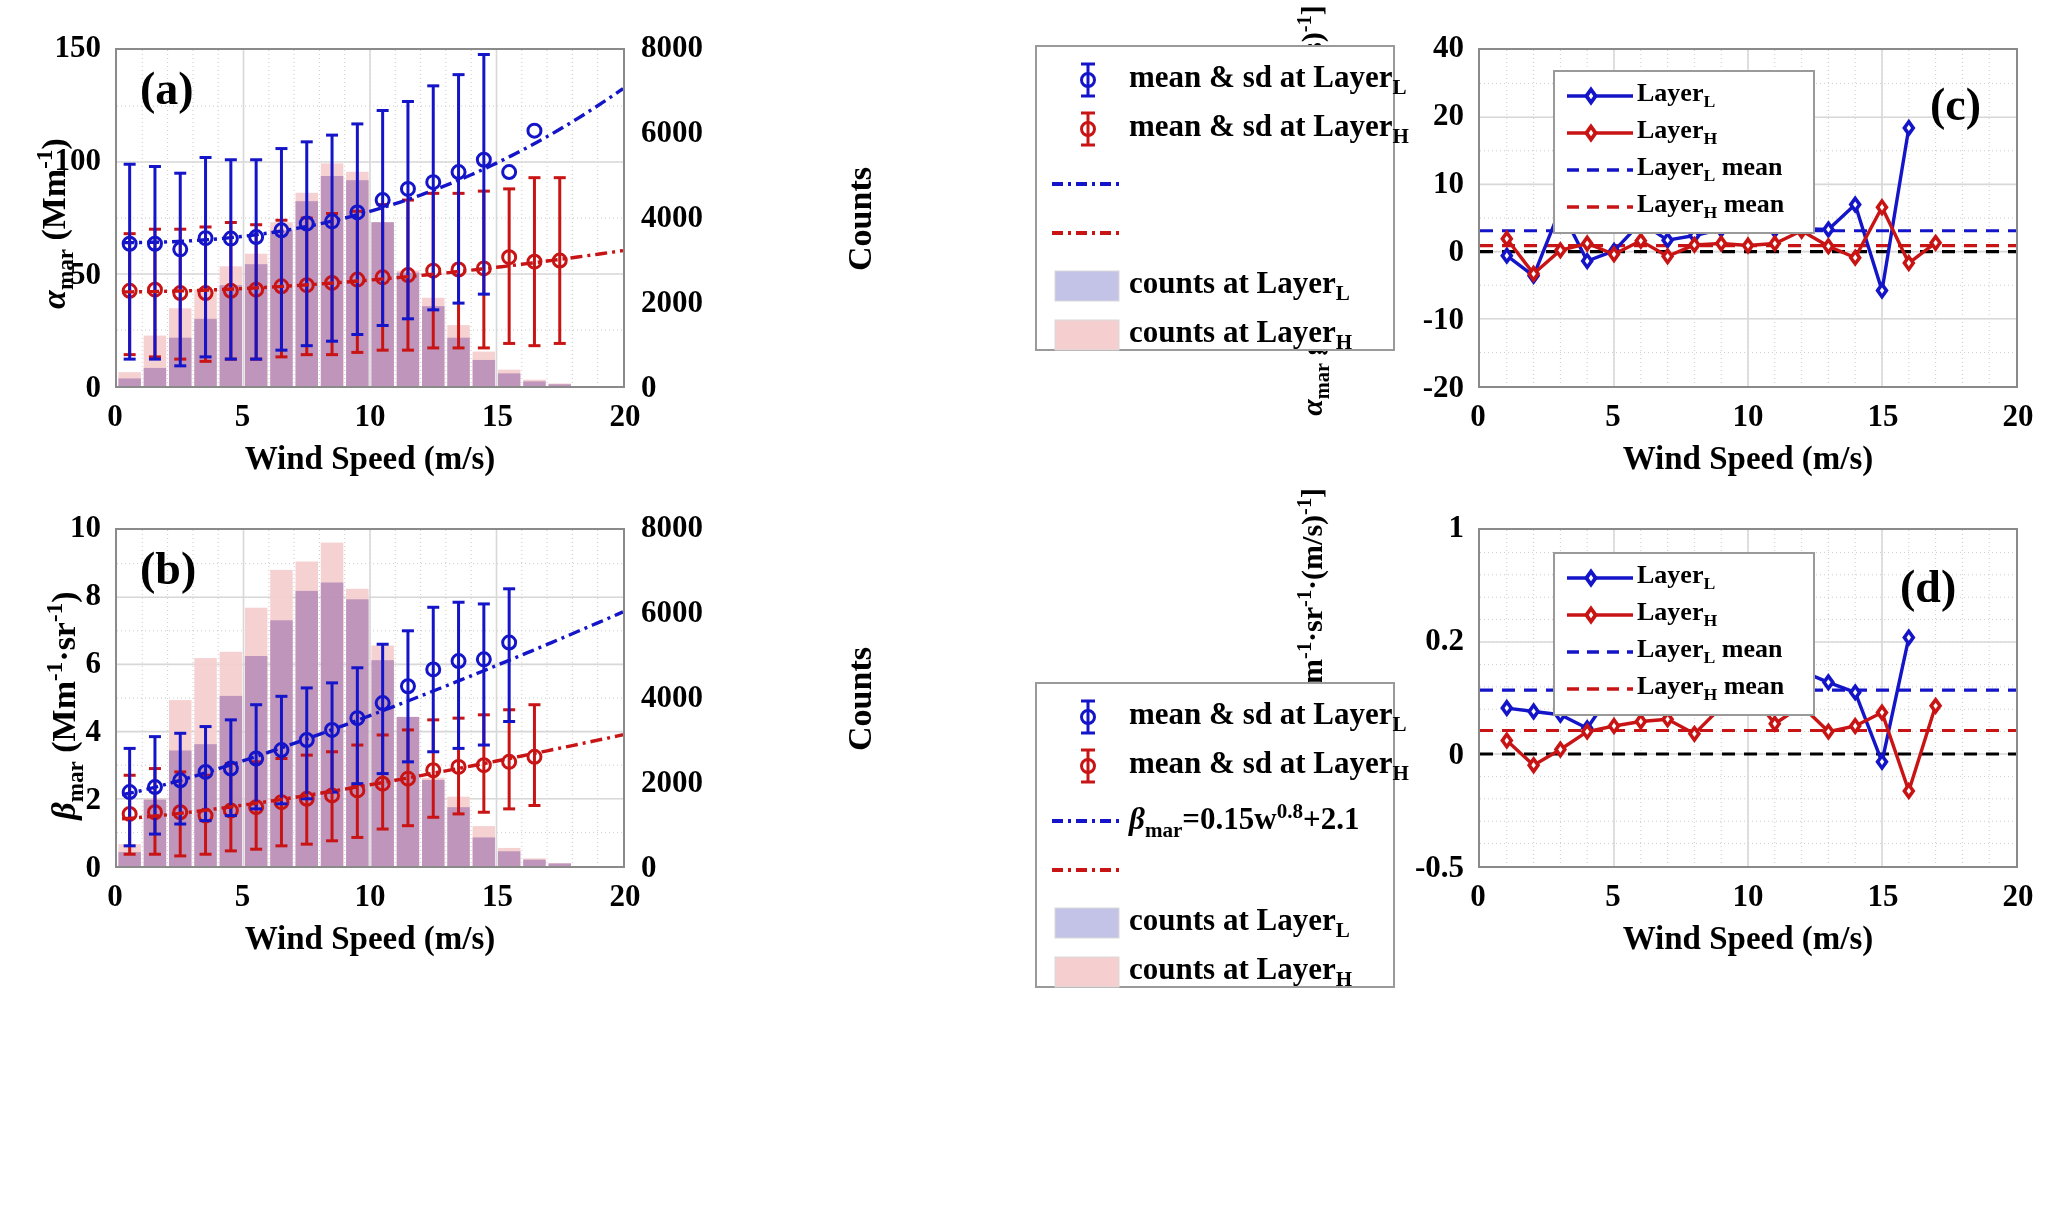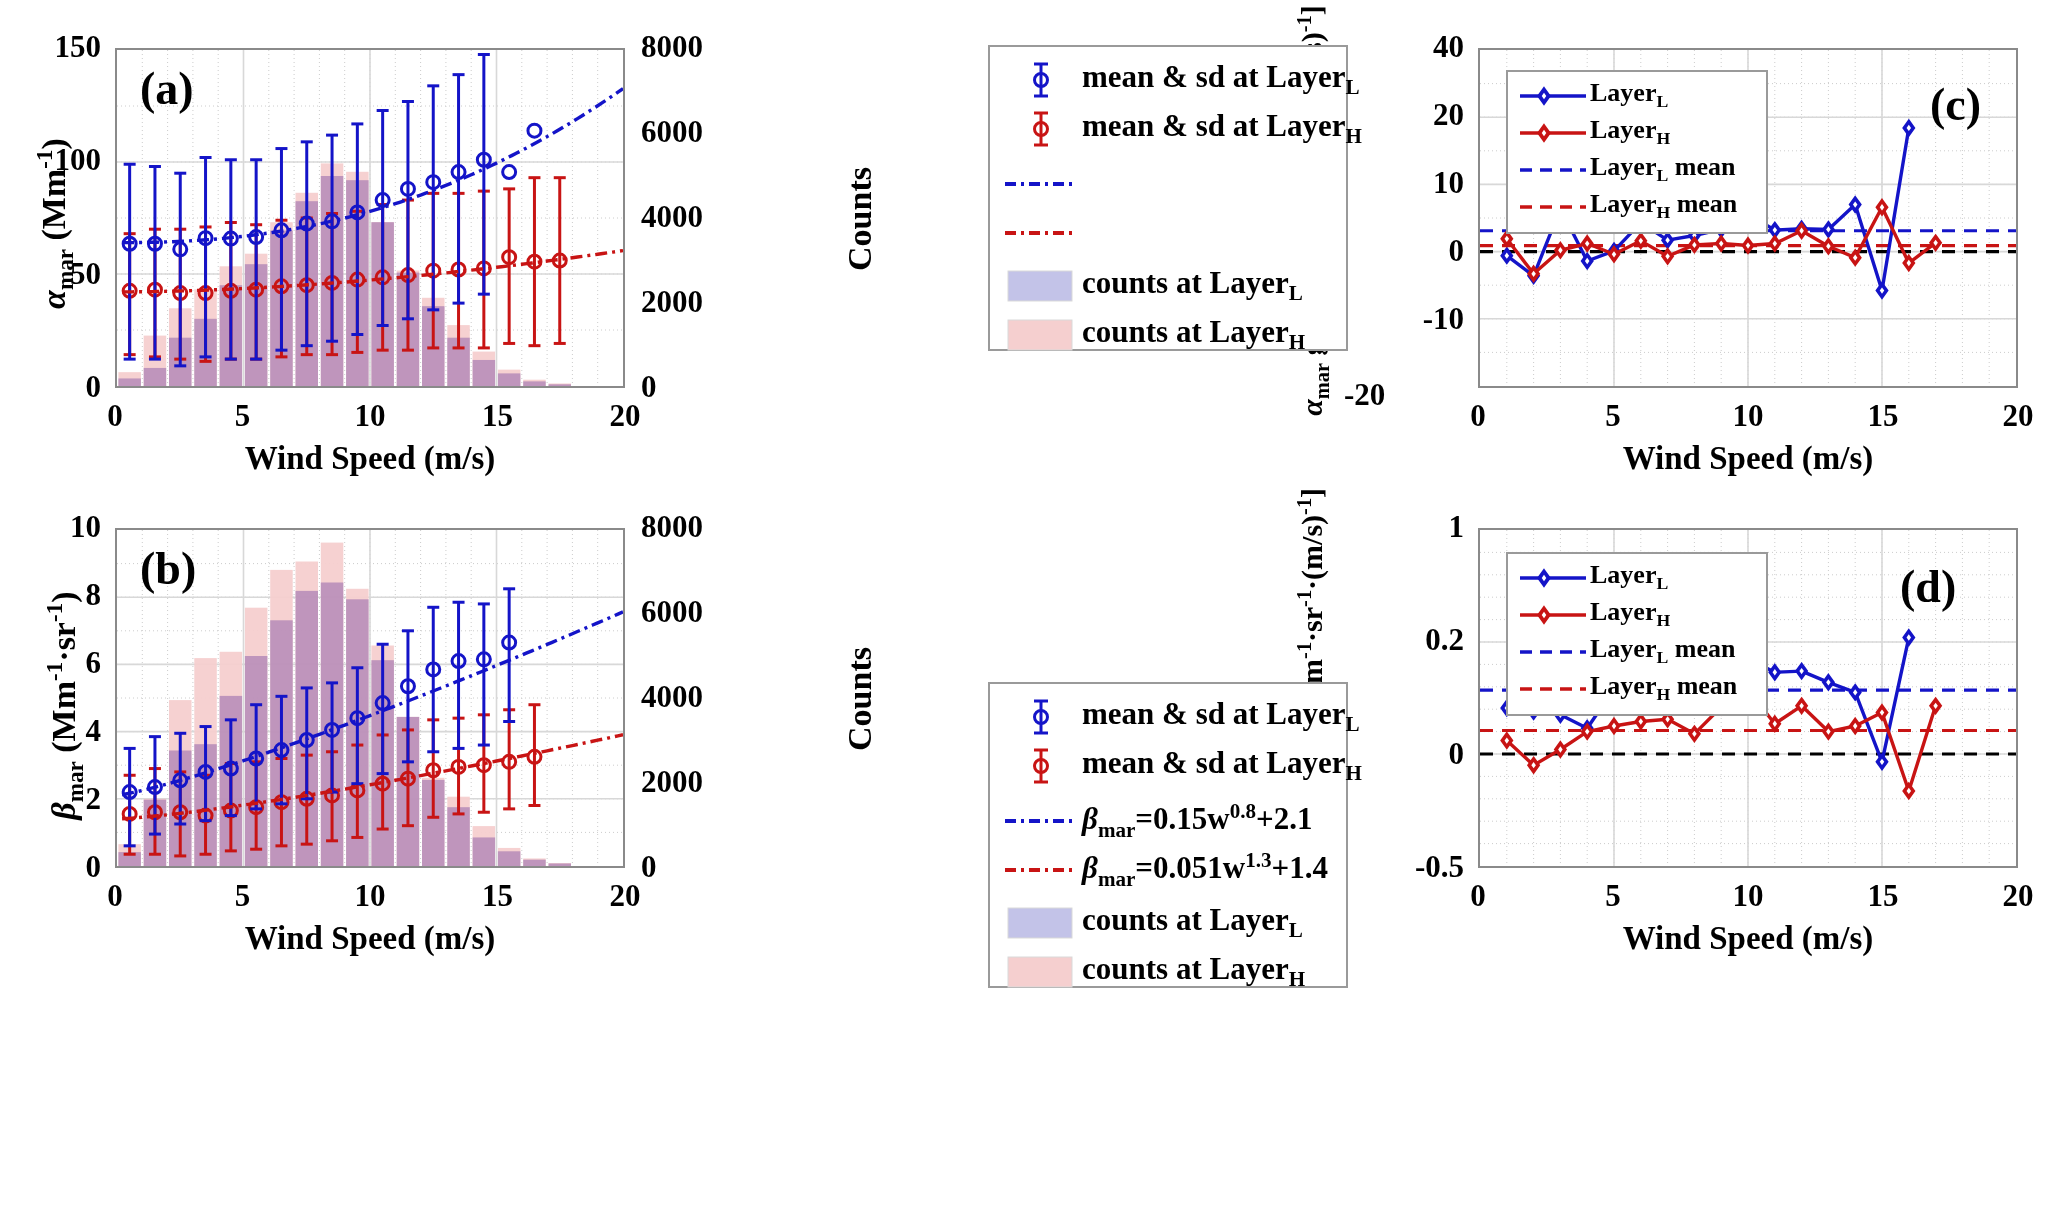--- a/index.html
+++ b/index.html
@@ -9,21 +9,21 @@
   .panel{position:absolute;}
   .plotbox{position:absolute;border:2px solid #8a8a8a;background:#fff;box-sizing:border-box;overflow:hidden;}
   svg{display:block;}
 
   .axlabel{position:absolute;font-weight:bold;text-align:center;white-space:nowrap;}
   .xlab{font-size:33px;}
   .tick{position:absolute;font-size:31px;font-weight:bold;white-space:nowrap;}
 
   .panel-letter{position:absolute;font-size:46px;font-weight:bold;font-style:normal;}
 
-  .legendbox{position:absolute;border:2px solid #9a9a9a;background:#fff;box-sizing:border-box;}
+  .legendbox{position:absolute;border:2px solid #9a9a9a;background:#fff;box-sizing:border-box;margin-left:47px;}
   .legrow{display:flex;align-items:center;}
   .legsym{flex:0 0 auto;display:flex;align-items:center;justify-content:center;}
   .legtxt{font-weight:bold;white-space:nowrap;}
 
   .sub{font-size:0.68em;vertical-align:sub;}
   .sup{font-size:0.68em;vertical-align:super;}
   .ital{font-style:italic;}
 
   .big-leg .legtxt{font-size:31px;}
   .small-leg .legtxt{font-size:26px;}
@@ -710,21 +710,21 @@
       <div class="tick" style="left: 641px; top: 849px;">0</div>
       <div class="tick" style="left: 641px; top: 764px;">2000</div>
       <div class="tick" style="left: 641px; top: 679px;">4000</div>
       <div class="tick" style="left: 641px; top: 594px;">6000</div>
       <div class="tick" style="left: 641px; top: 509px;">8000</div>
       <div class="tick" style="left: 55px; top: 878px; width: 120px; text-align: center;">0</div>
       <div class="tick" style="left: 182.5px; top: 878px; width: 120px; text-align: center;">5</div>
       <div class="tick" style="left: 310px; top: 878px; width: 120px; text-align: center;">10</div>
       <div class="tick" style="left: 437.5px; top: 878px; width: 120px; text-align: center;">15</div>
       <div class="tick" style="left: 565px; top: 878px; width: 120px; text-align: center;">20</div>
-      <div class="tick" style="left: 1344px; top: 369px; width: 120px;  margin-top: 8px;">-20</div>
+      <div class="tick" style="left: 1344px; top: 369px; width: 120px; text-align: right;">-20</div>
       <div class="tick" style="left: 1344px; top: 301px; width: 120px; text-align: right;">-10</div>
       <div class="tick" style="left: 1344px; top: 233px; width: 120px; text-align: right;">0</div>
       <div class="tick" style="left: 1344px; top: 165px; width: 120px; text-align: right;">10</div>
       <div class="tick" style="left: 1344px; top: 97px; width: 120px; text-align: right;">20</div>
       <div class="tick" style="left: 1344px; top: 29px; width: 120px; text-align: right;">40</div>
       <div class="tick" style="left: 1418px; top: 398px; width: 120px; text-align: center;">0</div>
       <div class="tick" style="left: 1553px; top: 398px; width: 120px; text-align: center;">5</div>
       <div class="tick" style="left: 1688px; top: 398px; width: 120px; text-align: center;">10</div>
       <div class="tick" style="left: 1823px; top: 398px; width: 120px; text-align: center;">15</div>
       <div class="tick" style="left: 1958px; top: 398px; width: 120px; text-align: center;">20</div>
@@ -848,21 +848,20 @@
           </svg>
         </span>
         <span class="legtxt"><span class="ital">β</span><span class="sub">mar</span>=0.15w<span class="sup">0.8</span>+2.1</span>
       </div>
       <div class="legrow" style="height: 49px; margin-top: 0px;">
         <span class="legsym" style="width: 82px;">
           <svg width="78" height="42">
             <line x1="3" y1="21" x2="75" y2="21" stroke="#c81414" stroke-width="4.2" stroke-dasharray="11,5,3,5"></line>
           </svg>
         </span>
-        <span class="legtxt"><span class="ital">β</span><span class="sub">mar</span>=0.051w<span class="sup">1.3</span>+1.4</span>
       </div>
       <div class="legrow" style="height: 49px; margin-top: 4px;">
         <span class="legsym" style="width: 82px;">
           <svg width="78" height="42">
             <rect x="6" y="6" width="64" height="30" fill="#c3c3e8" stroke="#d9d9d9" stroke-width="1"></rect>
           </svg>
         </span>
         <span class="legtxt">counts at Layer<span class="sub">L</span></span>
       </div>
       <div class="legrow" style="height: 49px; margin-top: 0px;">

